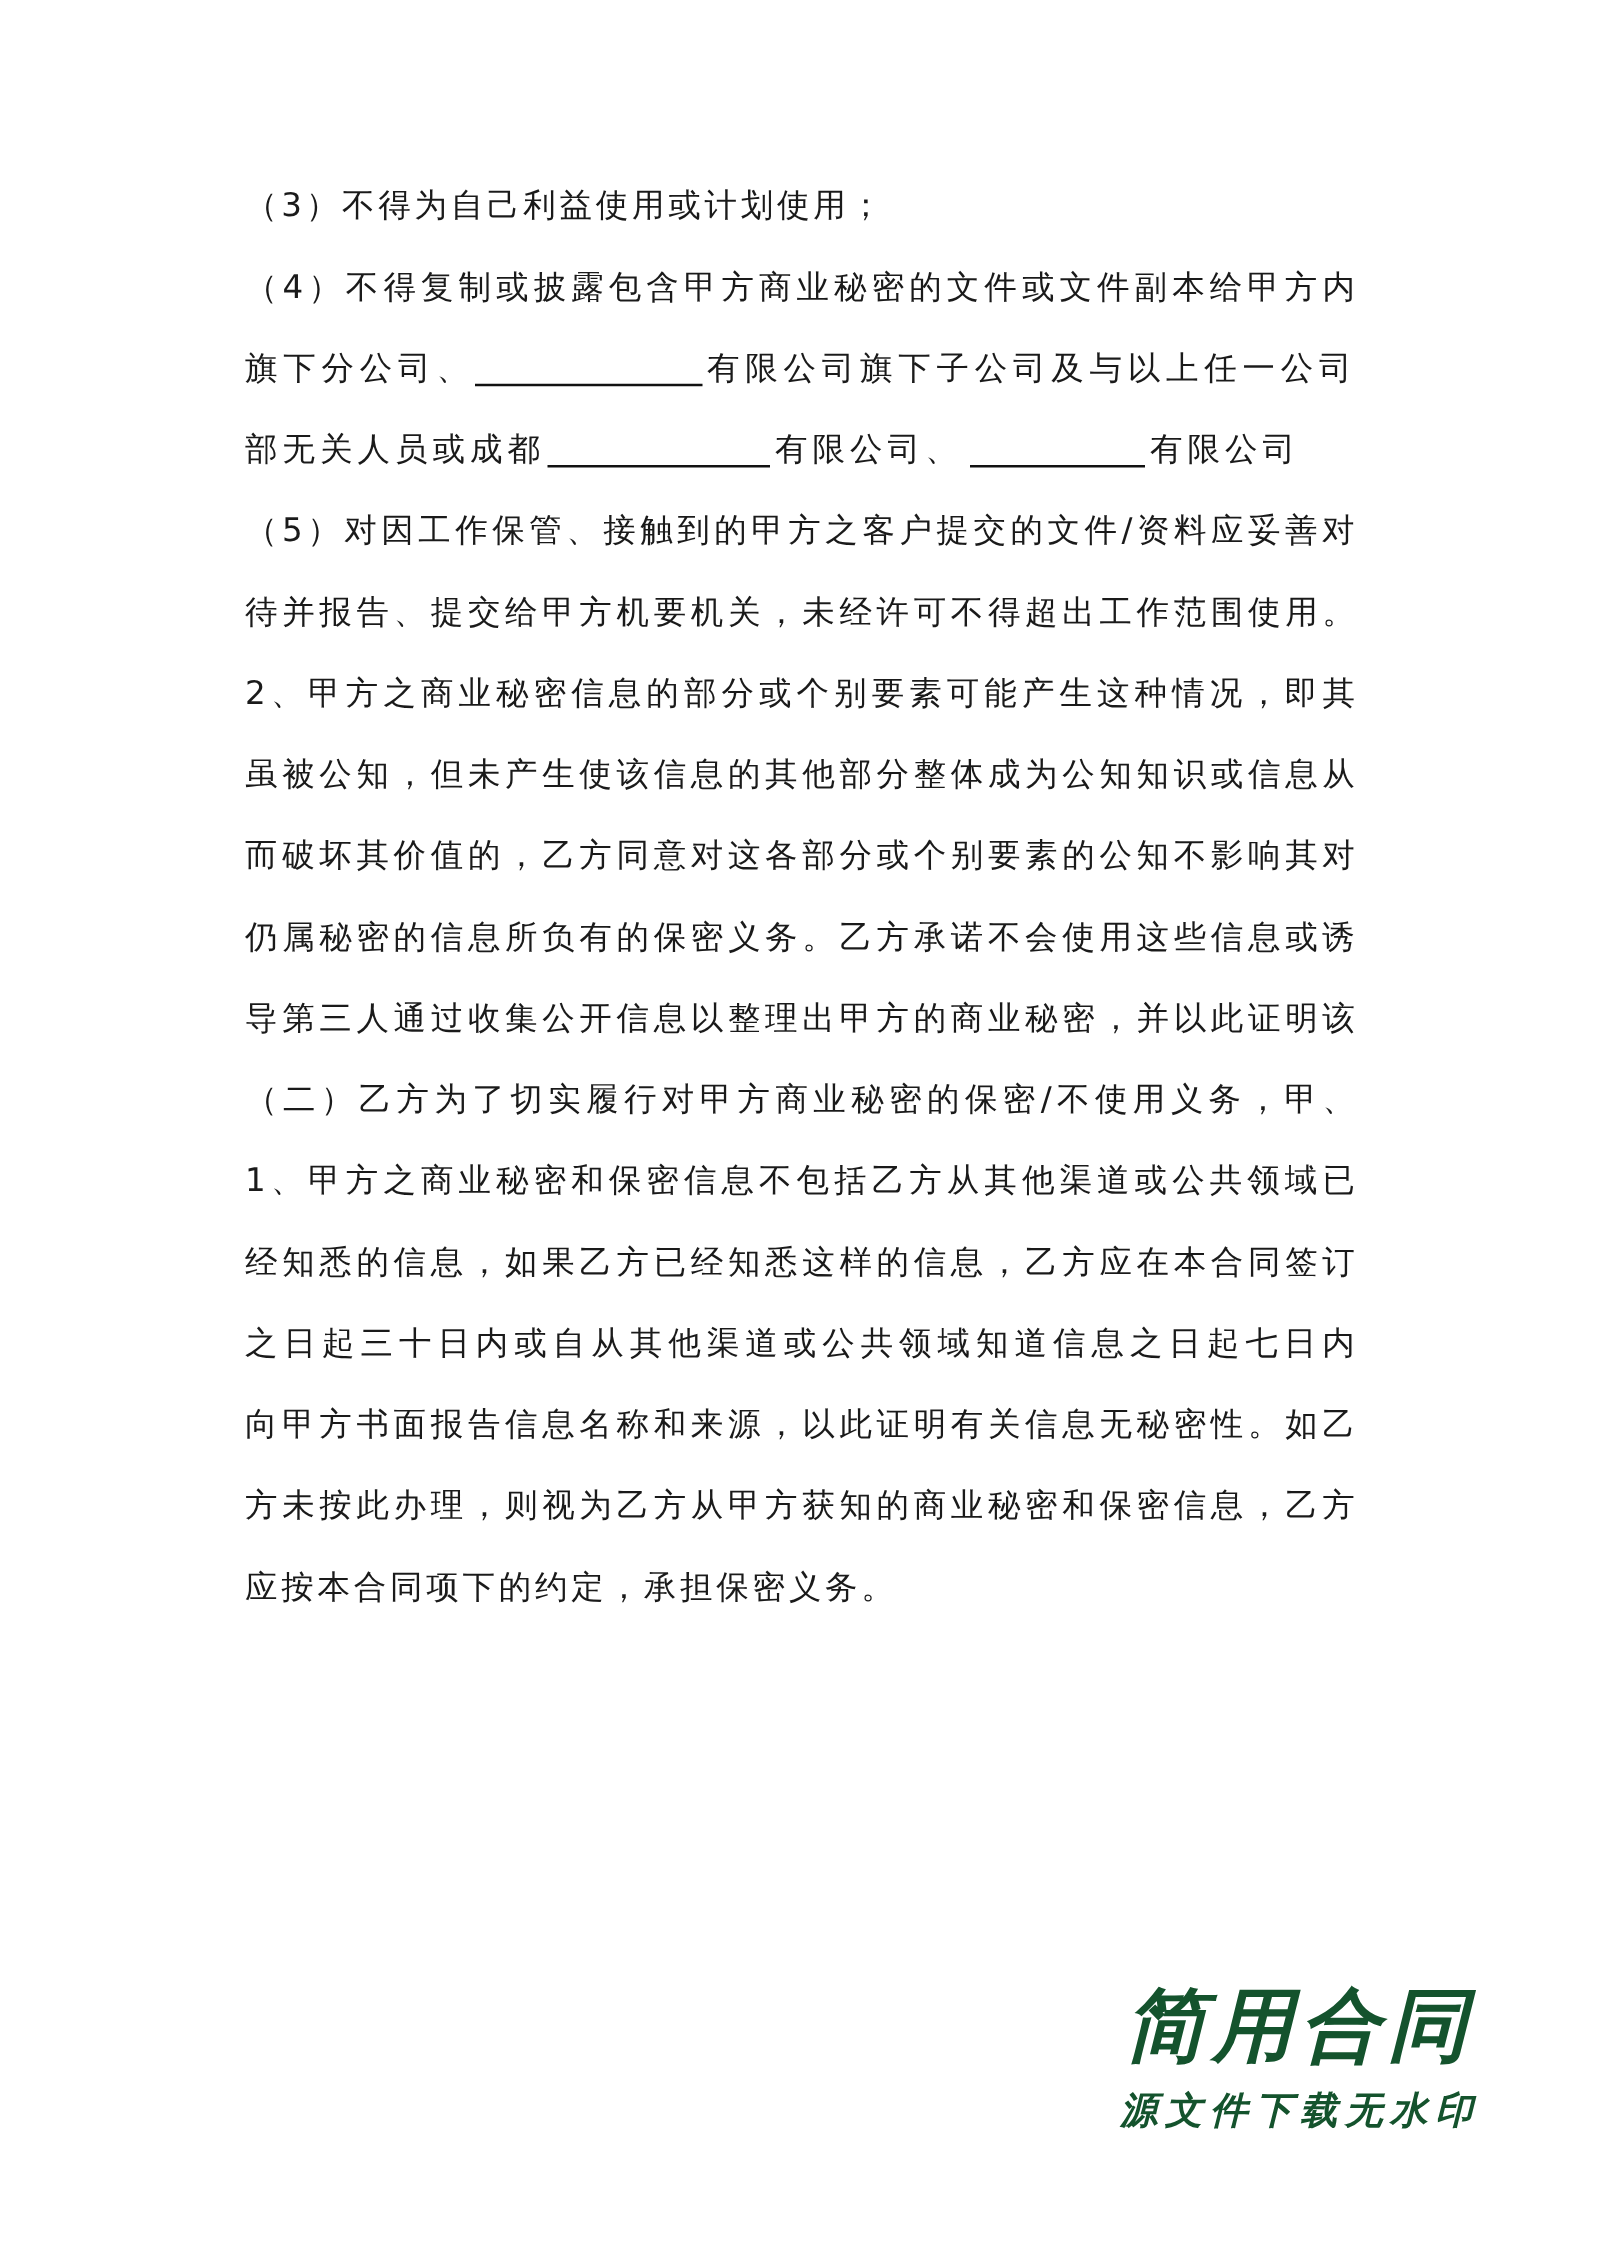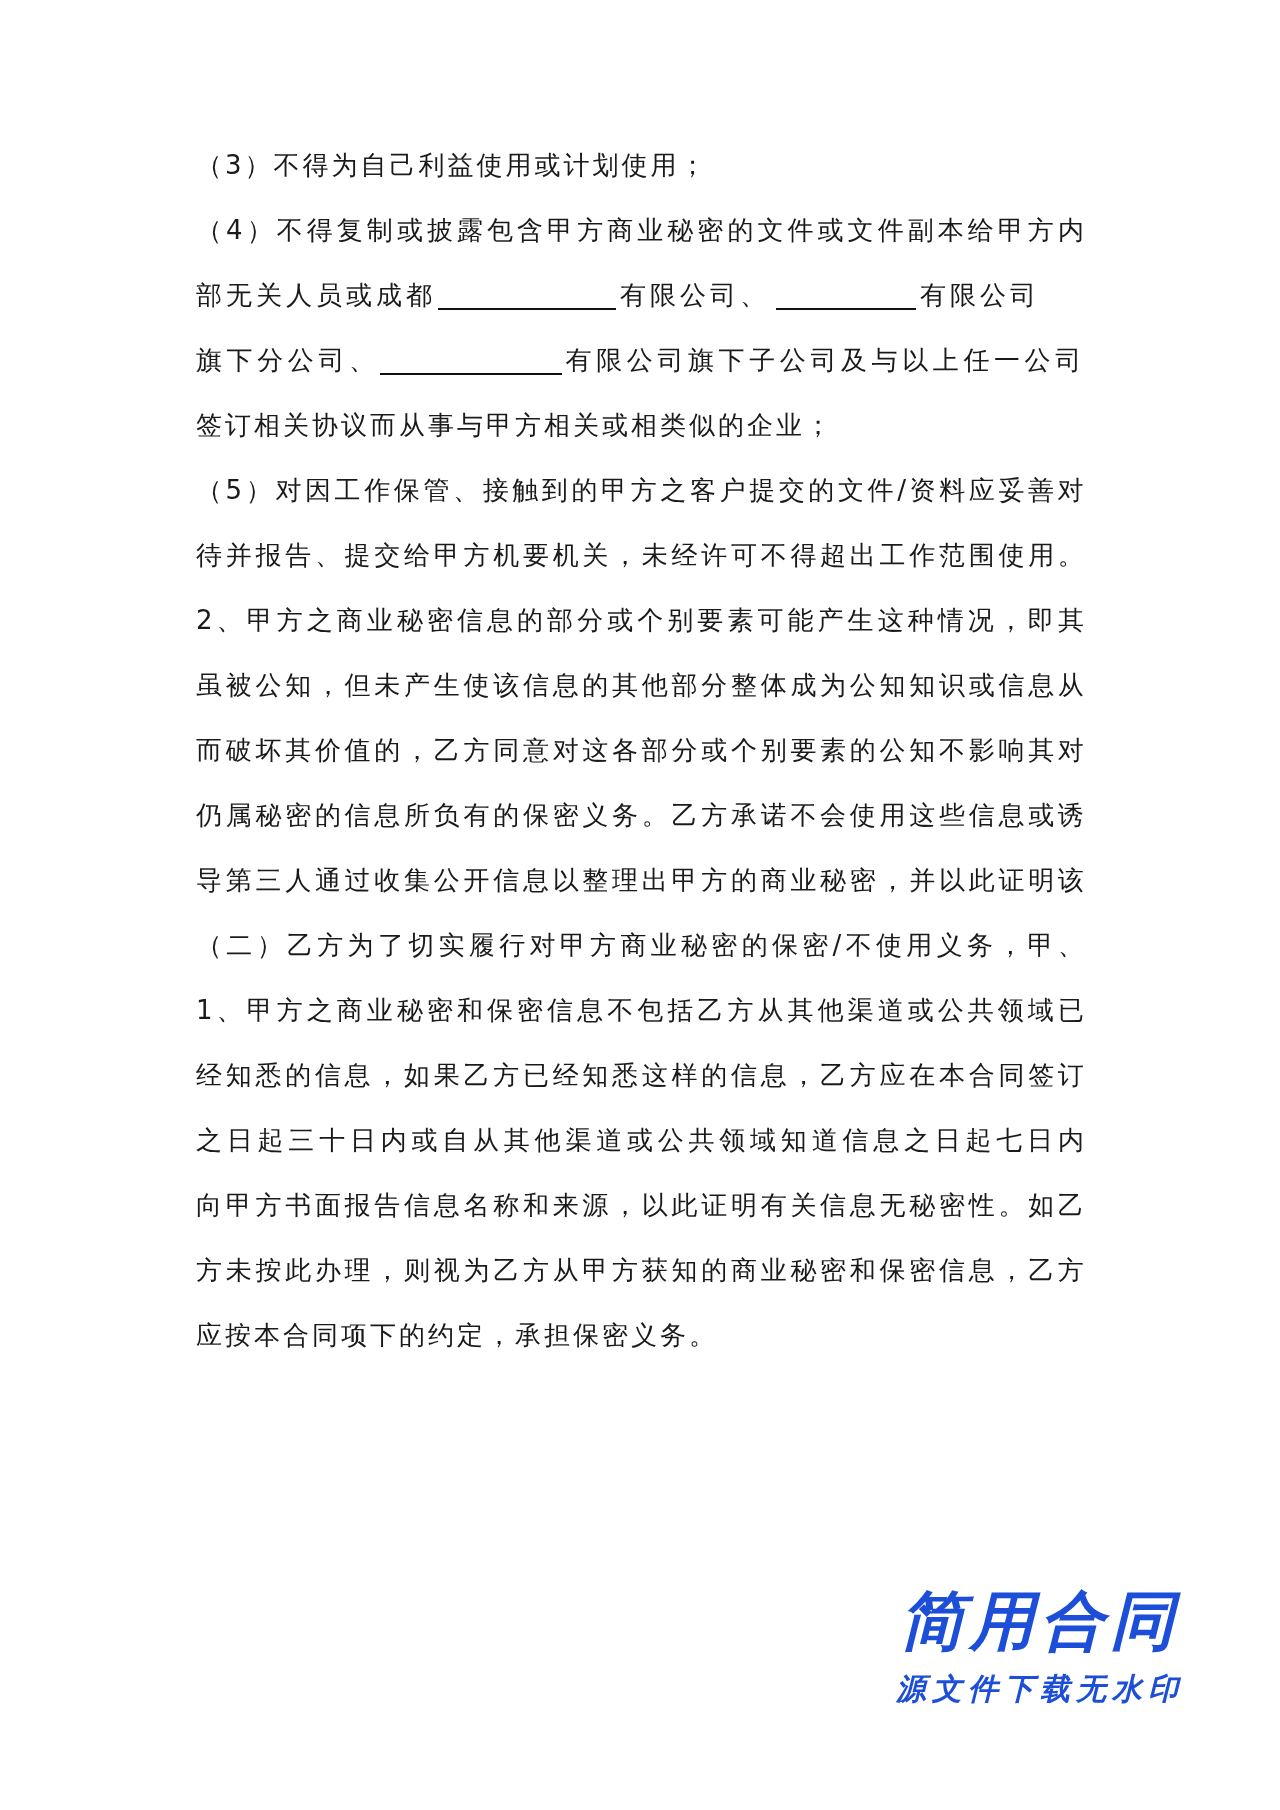--- a/index.html
+++ b/index.html
@@ -45,21 +45,21 @@
       display: inline-block;
       height: 2px;
       background: #111;
       vertical-align: -6px;
     }
     .watermark {
       position: absolute;
       left: 880px;
       top: 1585px;
       width: 320px;
-      color: #1d4ed8;
+      color: #14532d;
       font-family: "DejaVu Sans", sans-serif;
       font-weight: bold;
       font-style: italic;
       text-align: center;
       user-select: none;
     }
     .wm-title {
       font-size: 64px;
       line-height: 72px;
       letter-spacing: 6px;
@@ -103,27 +103,26 @@
         <span>或</span>
         <span>文</span>
         <span>件</span>
         <span>副</span>
         <span>本</span>
         <span>给</span>
         <span>甲</span>
         <span>方</span>
         <span>内</span>
       </div>
+    <div class="line" style="text-align:left;text-align-last:left;letter-spacing:4.6px;">
+      <span>旗下分公司、</span><span class="blank" style="width:182px;margin:0 4px 0 0;"></span><span>有限公司旗下子公司及与以上任一公司</span>
+    </div>
     <div class="line" style="text-align:left;text-align-last:left;letter-spacing:4px;">
       <span>部无关人员或成都</span><span class="blank" style="width:178px;margin:0 4px 0 2px;"></span><span>有限公司、</span><span class="blank" style="width:140px;margin:0 4px 0 6px;"></span><span>有限公司</span>
     </div>
-    <div class="line" style="text-align:left;text-align-last:left;letter-spacing:4.6px;">
-      <span>旗下分公司、</span><span class="blank" style="width:182px;margin:0 4px 0 0;"></span><span>有限公司旗下子公司及与以上任一公司</span>
-    </div>
-    <div class="line last">签订相关协议而从事与甲方相关或相类似的企业；</div>
     <div class="line" style="display: flex; justify-content: space-between;">
         <span>（</span>
         <span>5</span>
         <span>）</span>
         <span>对</span>
         <span>因</span>
         <span>工</span>
         <span>作</span>
         <span>保</span>
         <span>管</span>

